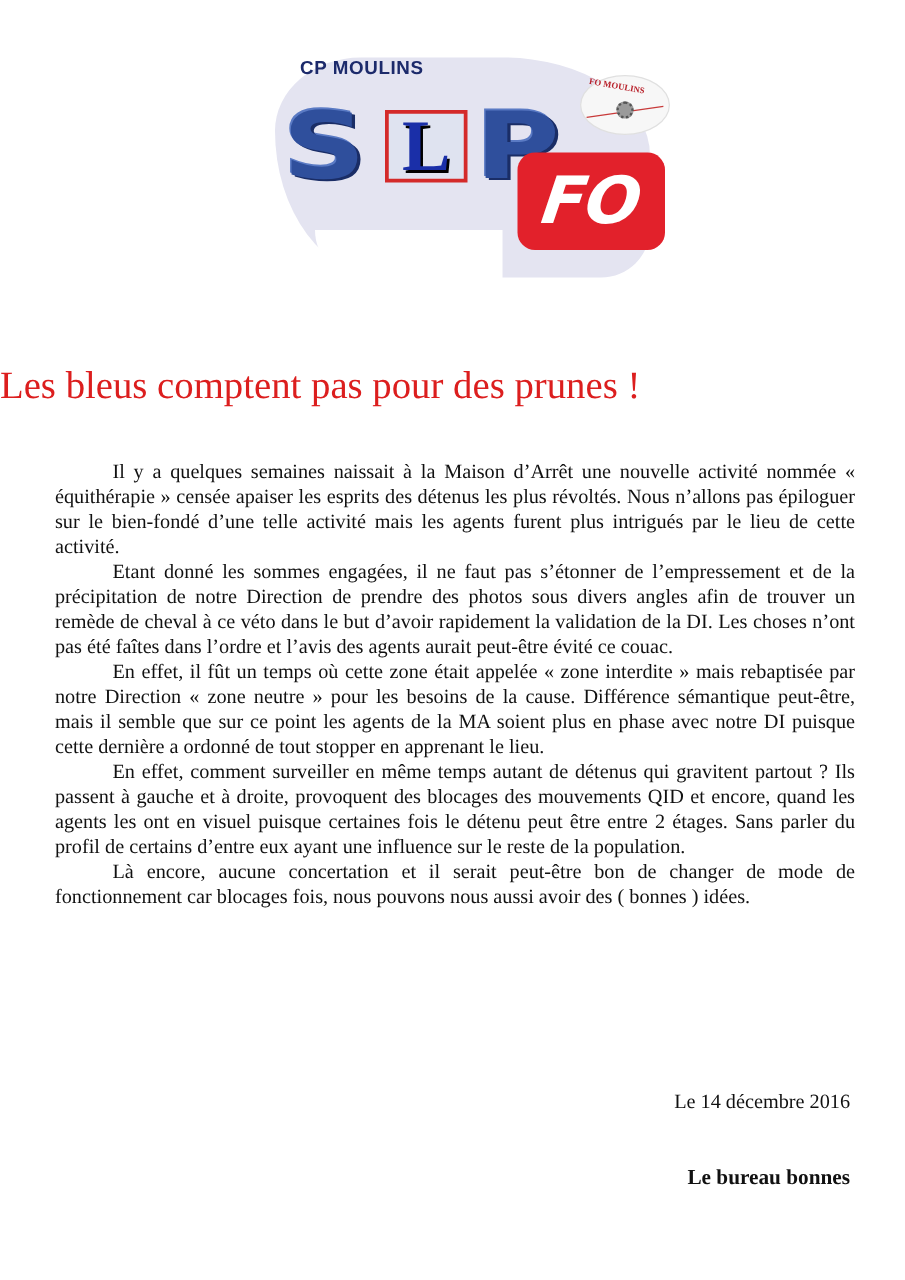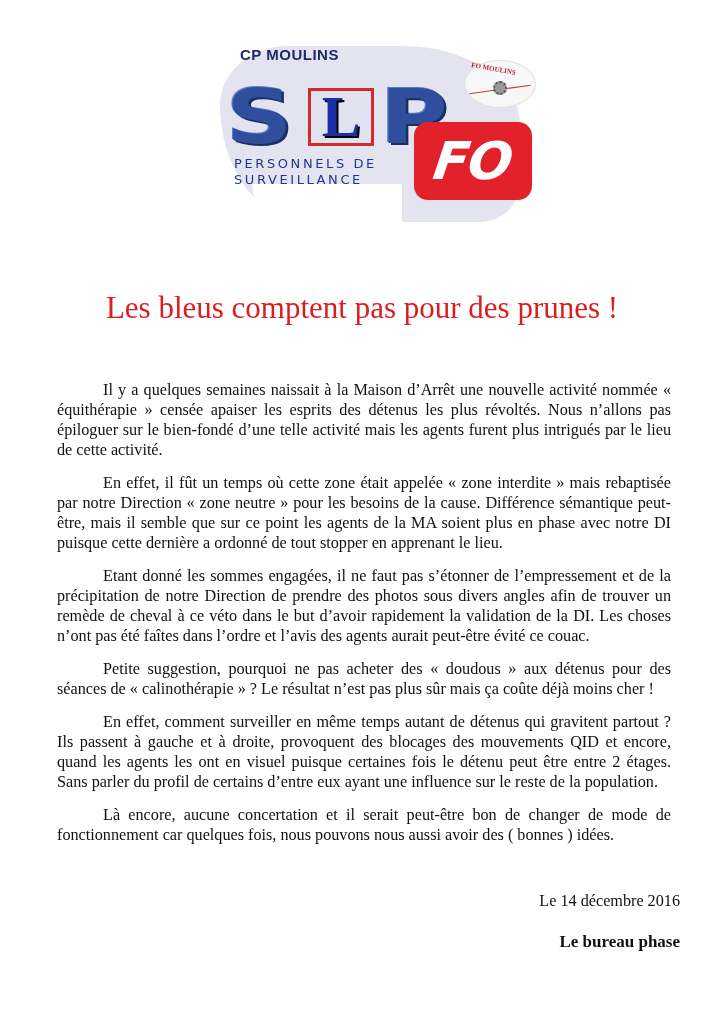--- a/index.html
+++ b/index.html
@@ -33,29 +33,29 @@
                    font-size: 52px; color: #ffffff; letter-spacing: -1px; transform: skewX(-8deg); }
   .logo .badge { position: absolute; left: 252px; top: 16px; width: 70px; height: 46px; border-radius: 50%;
                  background: #f7f7f7; border: 1px solid #e0e0e0; }
   .logo .badge .bt { position: absolute; left: 6px; top: 4px; font-size: 7px; font-weight: bold; color: #b8202a;
                      transform: rotate(10deg); font-family: "Liberation Serif", serif; }
   .logo .badge .line { position: absolute; left: 4px; right: 4px; top: 28px; height: 1px; background: #c83a3a; transform: rotate(-8deg); }
   .logo .badge .gear { position: absolute; left: 28px; top: 20px; width: 14px; height: 14px; border-radius: 50%;
                        background: #9a9a9a; border: 2px dotted #555; box-sizing: border-box; }
 
   
-  .title { position: absolute; left: 0; width: 724px; top: 290px; text-align: center;
+  .title { position: absolute; left: 0; width: 724px; top: 290px; 
            font-family: "Liberation Serif", serif; font-size: 31px; color: #dc1e1e; line-height: 36px; }
 
   
   .body { position: absolute; left: 44px; width: 640px; top: 367px;
           font-family: "Liberation Serif", serif; font-size: 16.2px; line-height: 20px; color: #111; }
-  .body p { margin: 13px; text-indent: 46px; text-align: justify; }
+  .body p { margin: 0; text-indent: 46px; text-align: justify; }
 
-  .date { position: absolute; right: 44px; top: 892px; font-family: "Liberation Serif", serif;
+  .date { position: absolute; right: 44px; top: 872px; font-family: "Liberation Serif", serif;
           font-size: 16.2px; color: #111; }
   .sign { position: absolute; right: 44px; top: 932px; font-family: "Liberation Serif", serif;
           font-size: 17px; font-weight: bold; color: #111; }
 </style>
 </head>
 <body>
 
 <div class="logo">
   <div class="swoosh"></div>
   <div class="swoosh2"></div>
@@ -65,34 +65,29 @@
     <span class="line"></span>
     <span class="gear"></span>
   </div>
   <div class="slp">
     <span class="big s">S</span>
     <span class="lbox">
       <span>L</span>
     </span>
     <span class="big p">P</span>
   </div>
-  <div class="ps">
-    <div>PERSONNELS DE</div>
-    <div>SURVEILLANCE</div>
-  </div>
   <div class="fo">
     <span>FO</span>
   </div>
 </div>
 
 <h1 class="title" style="margin:0;font-weight:normal;">Les bleus comptent pas pour des prunes !</h1>
 
 <div class="body">
   <p>Il y a quelques semaines naissait à la Maison d’Arrêt une nouvelle activité nommée « équithérapie » censée apaiser les esprits des détenus les plus révoltés. Nous n’allons pas épiloguer sur le bien-fondé d’une telle activité mais les agents furent plus intrigués par le lieu de cette activité.</p>
+  <p>Etant donné les sommes engagées, il ne faut pas s’étonner de l’empressement  et de la précipitation de notre Direction de prendre des photos sous divers angles afin de trouver un remède de cheval à ce véto dans le but d’avoir rapidement la validation de la DI. Les choses n’ont pas été faîtes dans l’ordre et l’avis des agents aurait peut-être évité ce couac.</p>
   <p>En effet, il fût un temps où cette zone était appelée « zone interdite » mais rebaptisée par notre Direction « zone neutre » pour les besoins de la cause. Différence sémantique peut-être, mais il semble que sur ce point les agents de la MA soient plus en phase avec notre DI puisque cette dernière a ordonné de tout stopper en apprenant le lieu.</p>
-  <p>Etant donné les sommes engagées, il ne faut pas s’étonner de l’empressement  et de la précipitation de notre Direction de prendre des photos sous divers angles afin de trouver un remède de cheval à ce véto dans le but d’avoir rapidement la validation de la DI. Les choses n’ont pas été faîtes dans l’ordre et l’avis des agents aurait peut-être évité ce couac.</p>
-  <p>Petite suggestion, pourquoi ne pas acheter des « doudous » aux détenus pour des séances de « calinothérapie » ? Le résultat n’est pas plus sûr mais ça coûte déjà moins cher !</p>
   <p>En effet, comment surveiller en même temps autant de détenus qui gravitent partout ? Ils passent à gauche et à droite, provoquent des blocages des mouvements QID et encore, quand les agents les ont en visuel puisque certaines fois le détenu peut être entre 2 étages. Sans parler du profil de certains d’entre eux ayant une influence sur le reste de la population.</p>
-  <p>Là encore, aucune concertation et il serait peut-être bon de changer de mode de fonctionnement car quelques fois, nous pouvons nous aussi avoir des ( bonnes ) idées.</p>
+  <p>Là encore, aucune concertation et il serait peut-être bon de changer de mode de fonctionnement car blocages fois, nous pouvons nous aussi avoir des ( bonnes ) idées.</p>
 </div>
 
 <div class="date">Le 14 décembre 2016</div>
-<div class="sign">Le bureau phase</div>
+<div class="sign">Le bureau bonnes</div>
 
 </body></html>

